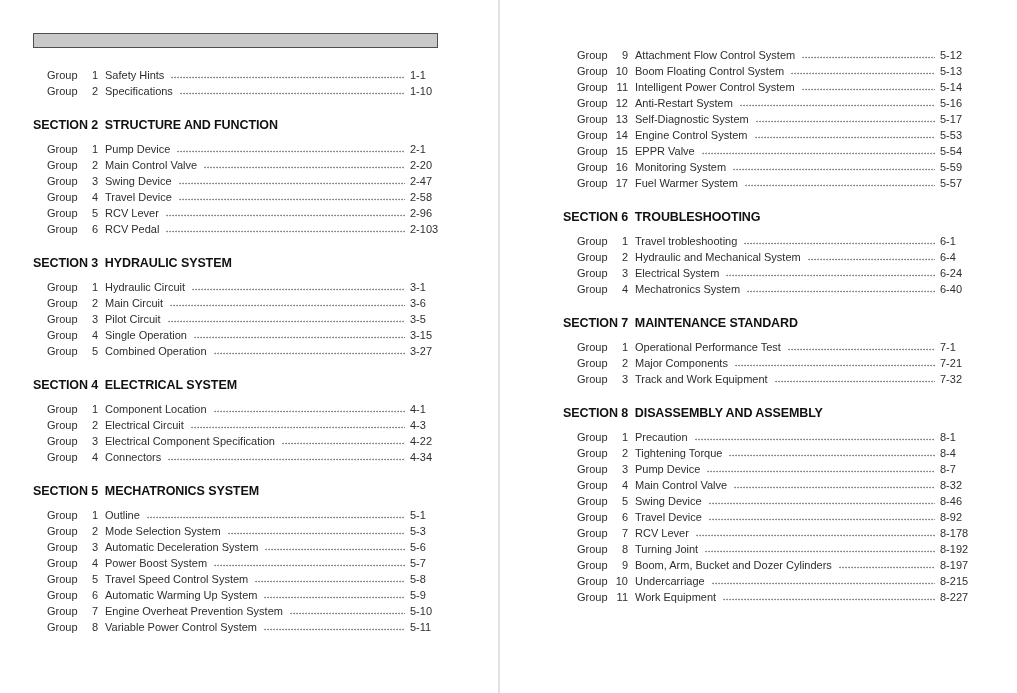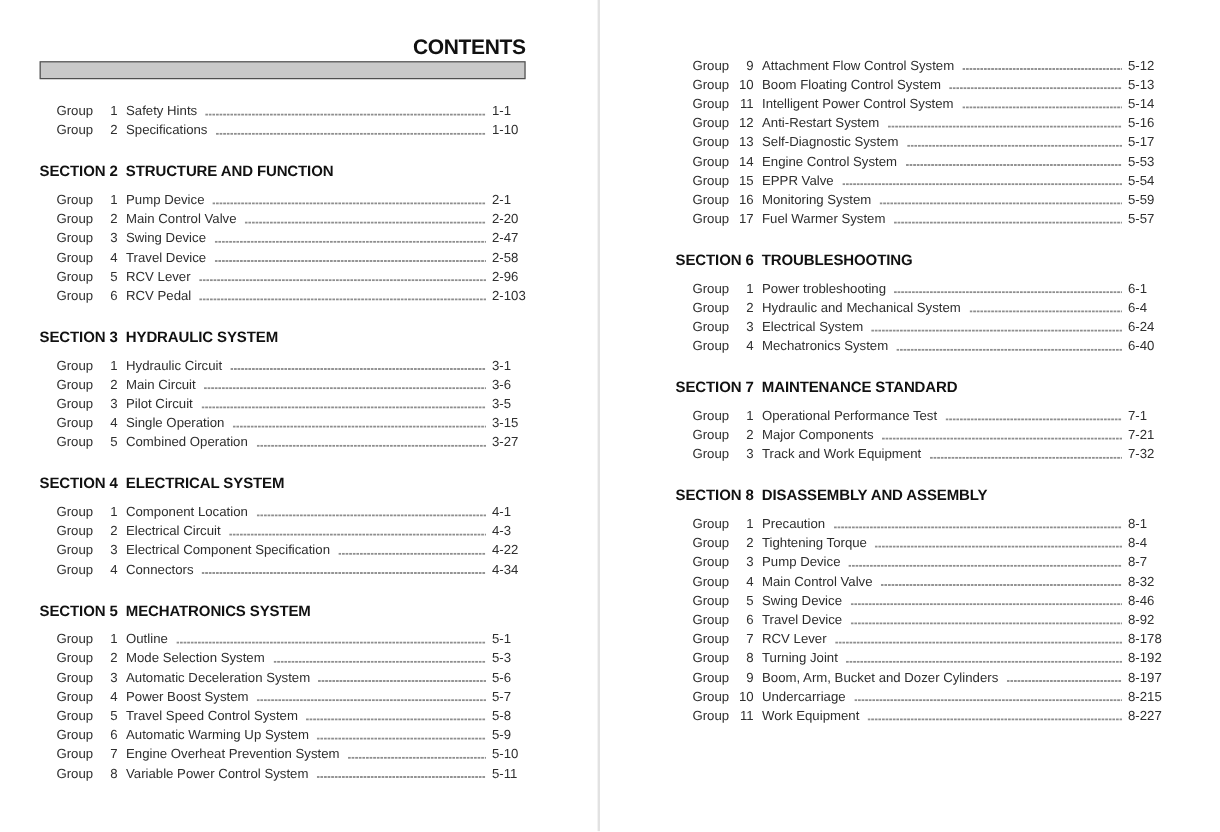--- a/index.html
+++ b/index.html
@@ -79,21 +79,20 @@
   }
   .gpage{flex:none;width:28px;white-space:nowrap;text-align:left;}
 </style>
 </head>
 <body>
 
 <div class="page">
   <div class="divider"></div>
 
   <div class="col col-left">
-    <div class="contents-title">CONTENTS</div>
     <div class="title-bar"></div>
     <div class="sections" id="left-sections">
   <section class="section">
     <div class="entries">
   <div class="row">
     <span class="gword">Group</span>
     <span class="gnum">1</span>
     <span class="gtitle">Safety Hints</span>
     <span class="leader"></span>
     <span class="gpage">1-1</span>
@@ -393,21 +392,21 @@
   </div>
 </div>
   </section>
 
   <section class="section">
     <h2 class="section-heading">SECTION 6  TROUBLESHOOTING</h2>
     <div class="entries">
   <div class="row">
     <span class="gword">Group</span>
     <span class="gnum">1</span>
-    <span class="gtitle">Power trobleshooting</span>
+    <span class="gtitle">Travel trobleshooting</span>
     <span class="leader"></span>
     <span class="gpage">6-1</span>
   </div>
 
   <div class="row">
     <span class="gword">Group</span>
     <span class="gnum">2</span>
     <span class="gtitle">Hydraulic and Mechanical System</span>
     <span class="leader"></span>
     <span class="gpage">6-4</span>

